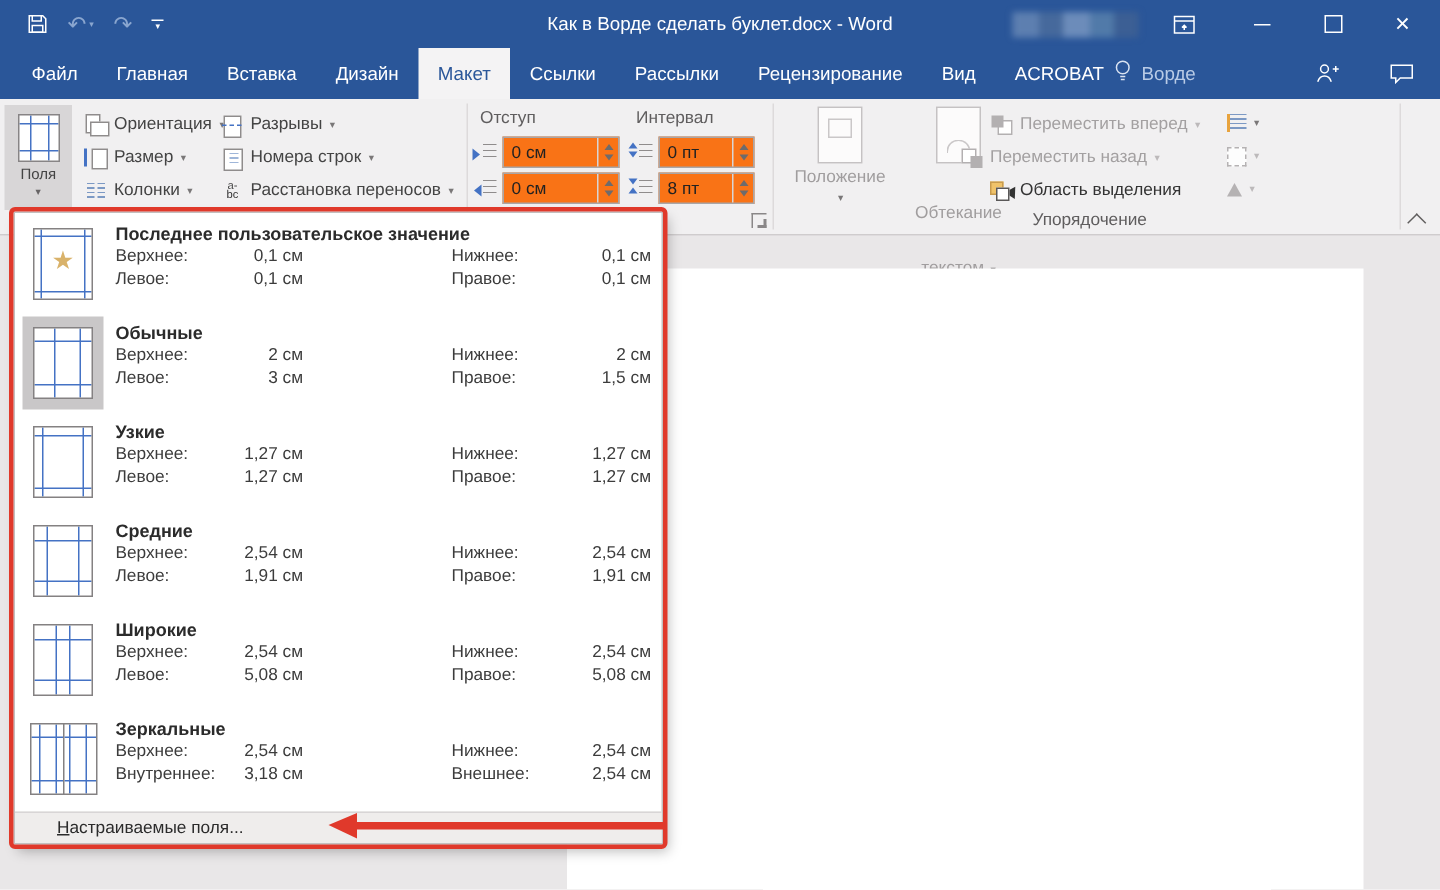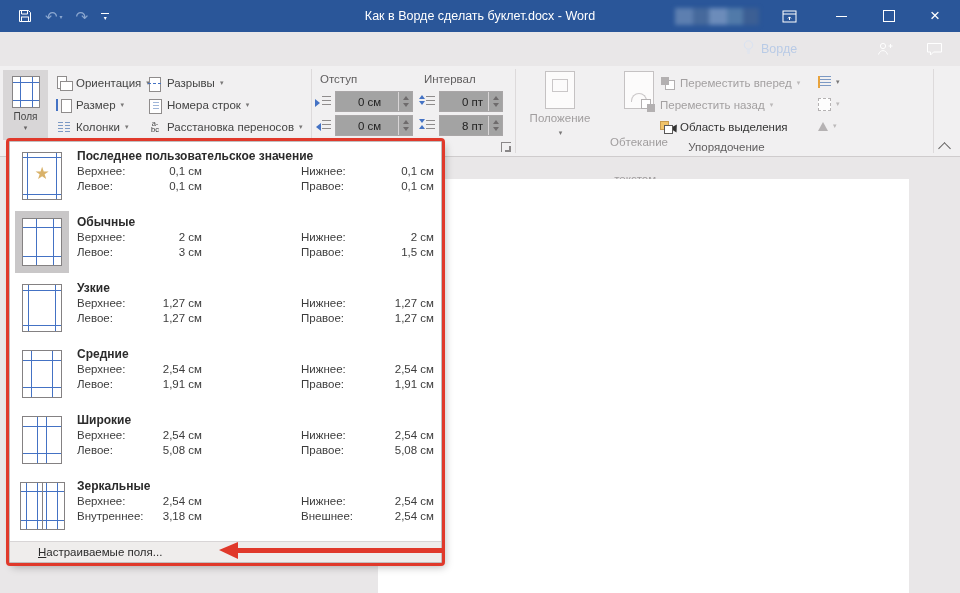--- a/index.html
+++ b/index.html
@@ -38,21 +38,21 @@
     background-image:linear-gradient(#4472c4,#4472c4),linear-gradient(#4472c4,#4472c4),linear-gradient(#4472c4,#4472c4),linear-gradient(#4472c4,#4472c4);
     background-size:100% 1px,100% 1px,1px 100%,1px 100%;background-position:0 5px,0 23px,7px 0,19px 0;}
   .polya .plabel{font-size:10px;color:#444;margin-top:3px;}
   .polya .parr{font-size:7px;color:#676465;margin-top:2px;}
   .rbtn-row{position:absolute;display:flex;align-items:center;gap:4px;height:18px;font-size:11.5px;color:#444;white-space:nowrap;}
   .da{font-size:7px;color:#7a7778;margin-left:1px;}
   .rbtn-row.dis{color:#a3a0a1;}
   .rbtn-row.dis .da{color:#bcb9ba;}
   .grp-label{position:absolute;font-size:11.5px;color:#5f5d5e;}
   .spin{position:absolute;display:flex;align-items:center;gap:4px;}
-  .sbox{width:78px;height:21px;border:1px solid #a9a6a7;background:#a3a3a3;display:flex;align-items:center;font-size:11.5px;color:#222;padding-left:22px;box-sizing:border-box;}
+  .sbox{width:78px;height:21px;border:1px solid #a9a6a7;background:#f97316;display:flex;align-items:center;font-size:11.5px;color:#222;padding-left:5px;box-sizing:border-box;}
   .sbox.narrow{width:64px;}
   .sarr{margin-left:auto;width:13px;height:100%;border-left:1px solid #d8d5d6;display:flex;flex-direction:column;align-items:center;justify-content:center;gap:3px;}
   .tup{width:0;height:0;border-left:3px solid transparent;border-right:3px solid transparent;border-bottom:4px solid #6e6b6c;}
   .tdn{width:0;height:0;border-left:3px solid transparent;border-right:3px solid transparent;border-top:4px solid #6e6b6c;}
   .bigbtn{position:absolute;display:flex;flex-direction:column;align-items:center;font-size:11.5px;color:#a09d9e;line-height:13px;}
   .bigicon{width:28px;height:36px;border:1px solid #c5c2c3;background:#fcfbfb;position:relative;}
   .bigicon.pic::after{content:"";position:absolute;left:6px;top:7px;width:14px;height:11px;border:1px solid #cac7c8;}
   .bigicon.wrap::after{content:"";position:absolute;left:6px;bottom:6px;width:14px;height:8px;border:1px solid #cac7c8;border-bottom:none;border-radius:8px 8px 0 0;}
   .bigbtn .bl{margin-top:3px;}
   .bigbtn .da{margin-top:1px;}
@@ -168,20 +168,32 @@
         <span class="bar"></span>
       </div>
     <div class="wctl ctl-max" style="left:870px;">
         <span class="box"></span>
       </div>
     <div class="wctl ctl-close" style="left:916px;">
         <span>×</span>
       </div>
   </div>
 
+  <div class="tabrow">
+    <div class="tab">Файл</div>
+    <div class="tab">Главная</div>
+    <div class="tab">Вставка</div>
+    <div class="tab">Дизайн</div>
+    <div class="tab active">Макет</div>
+    <div class="tab">Ссылки</div>
+    <div class="tab">Рассылки</div>
+    <div class="tab">Рецензирование</div>
+    <div class="tab">Вид</div>
+    <div class="tab">ACROBAT</div>
+  </div>
   <div class="assistant">
     <span>
       <svg width="13" height="17" viewBox="0 0 13 17" fill="none" stroke="#d9e3f2">
           <circle cx="6.5" cy="6" r="4.2"></circle>
           <path d="M4.8 12h3.4M5.2 14h2.6"></path>
         </svg>
     </span>
     <span>Ворде</span>
   </div>
   <div class="tr-icon" style="left:866px;">

